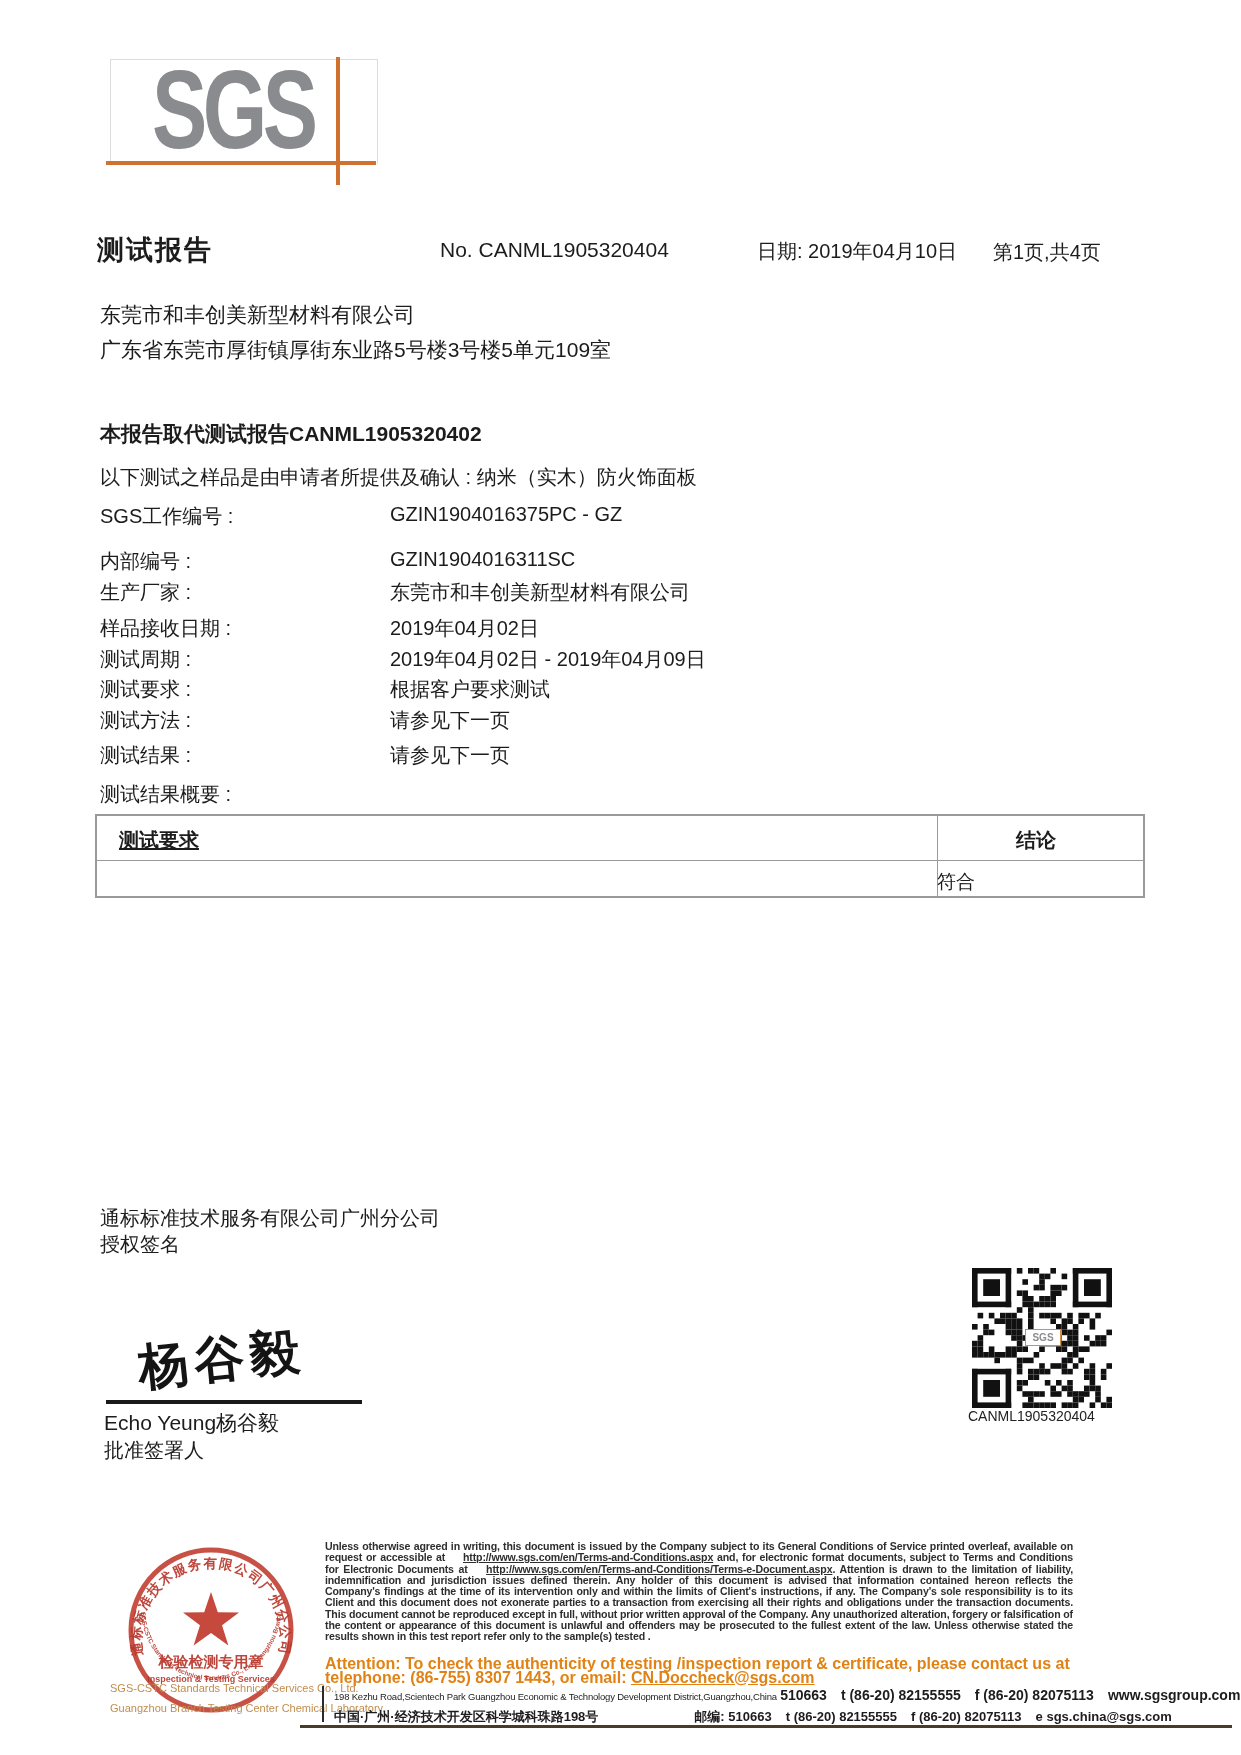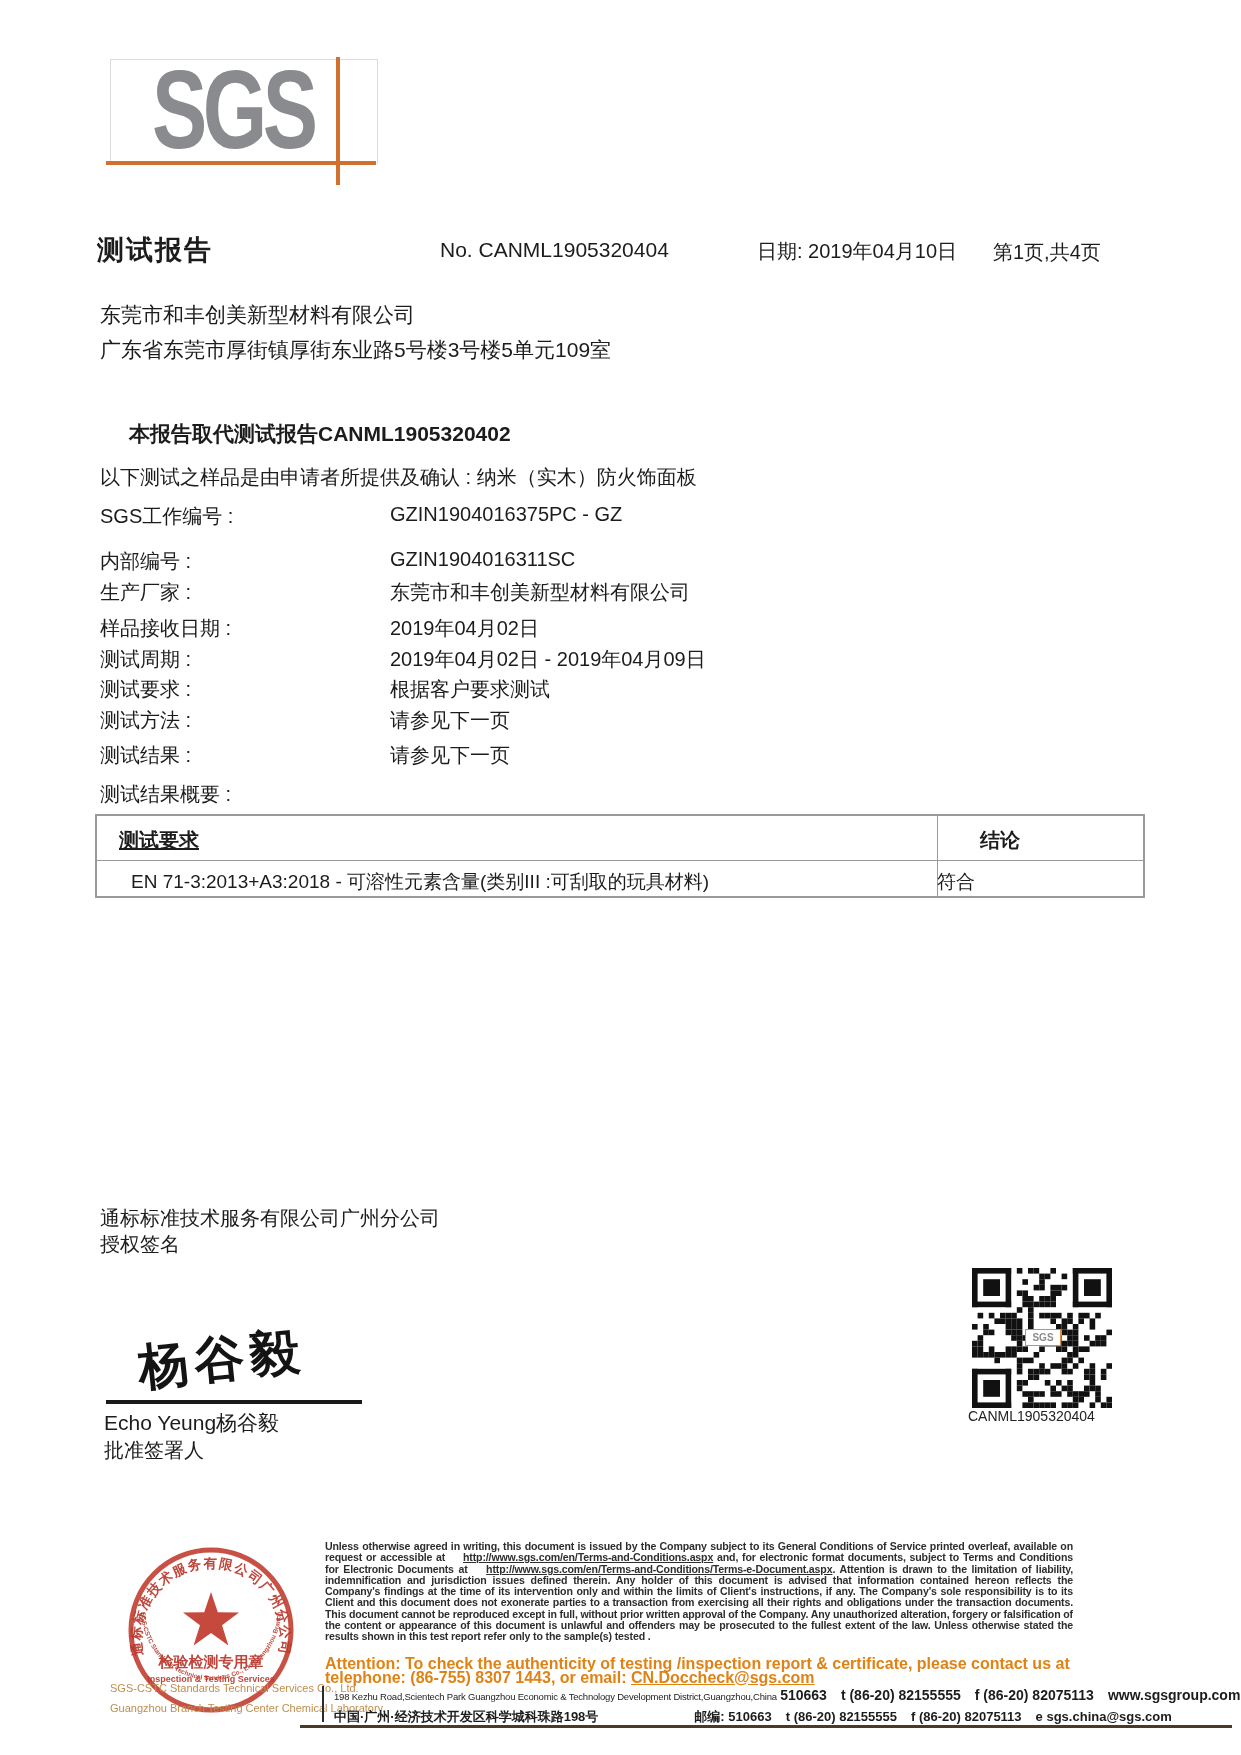--- a/index.html
+++ b/index.html
@@ -16,35 +16,35 @@
 
   
   .page-title{left:97px;top:232px;font-size:27px;font-weight:bold;letter-spacing:2px;}
   .report-no{left:440px;top:238px;font-size:21px;}
   .report-date{left:757px;top:238px;font-size:20px;}
   .page-ind{left:993px;top:239px;font-size:20px;}
 
   .applicant-name{left:100px;top:301px;font-size:21px;}
   .applicant-addr{left:100px;top:336px;font-size:21px;}
 
-  .replace-line{left:100px;top:420px;font-size:21px;font-weight:bold;margin-left:29px;}
+  .replace-line{left:100px;top:420px;font-size:21px;font-weight:bold;}
   .sample-line{left:100px;top:464px;font-size:20px;}
 
   .frow{left:100px;width:1050px;font-size:20px;}
   .frow .flabel{position:absolute;left:0;top:0;}
   .frow .fvalue{position:absolute;left:290px;top:0;}
 
   .summary-head{left:100px;top:781px;font-size:20px;}
 
   
   .rtable{left:95px;top:814px;width:1050px;height:84px;border:2px solid #9a9a9a;box-sizing:border-box;}
   .rtable .hrow{position:absolute;left:0;top:0;width:100%;height:45px;border-bottom:1px solid #9a9a9a;box-sizing:border-box;}
   .rtable .vdiv{position:absolute;left:840px;top:0;width:1px;height:100%;background:#9a9a9a;}
   .th1{position:absolute;left:22px;top:11px;font-size:20px;font-weight:bold;text-decoration:underline;}
-  .th2{position:absolute;left:820px;top:11px;width:166px;text-align:center;font-size:20px;font-weight:bold;}
+  .th2{position:absolute;left:856px;top:11px;width:166px;text-align:center;font-size:20px;font-weight:bold;}
   .td1{position:absolute;left:34px;top:53px;font-size:19px;}
   .td2{position:absolute;left:840px;top:53px;width:216px;text-align:left;font-size:19px;}
 
   
   .sig-company{left:100px;top:1205px;font-size:20px;}
   .sig-label{left:100px;top:1231px;font-size:20px;}
   .sig-script{left:138px;top:1326px;font-size:50px;font-weight:bold;color:#141414;
               transform:rotate(-6deg);letter-spacing:6px;}
   .sig-line{left:106px;top:1400px;width:256px;height:4px;background:#1a1a1a;}
   .signer-name{left:104px;top:1409px;font-size:21px;}
@@ -130,21 +130,20 @@
     <span class="fvalue">请参见下一页</span>
   </div>
 
   <div class="abs summary-head">测试结果概要 :</div>
 
   <div class="abs rtable">
     <div class="hrow"></div>
     <div class="vdiv"></div>
     <div class="th1">测试要求</div>
     <div class="th2">结论</div>
-    <div class="td1">EN 71-3:2013+A3:2018 - 可溶性元素含量(类别III :可刮取的玩具材料)</div>
     <div class="td2">符合</div>
   </div>
 
   <div class="abs sig-company">通标标准技术服务有限公司广州分公司</div>
   <div class="abs sig-label">授权签名</div>
   <div class="abs sig-script">杨谷毅</div>
   <div class="abs sig-line"></div>
   <div class="abs signer-name">Echo Yeung杨谷毅</div>
   <div class="abs signer-role">批准签署人</div>
 

